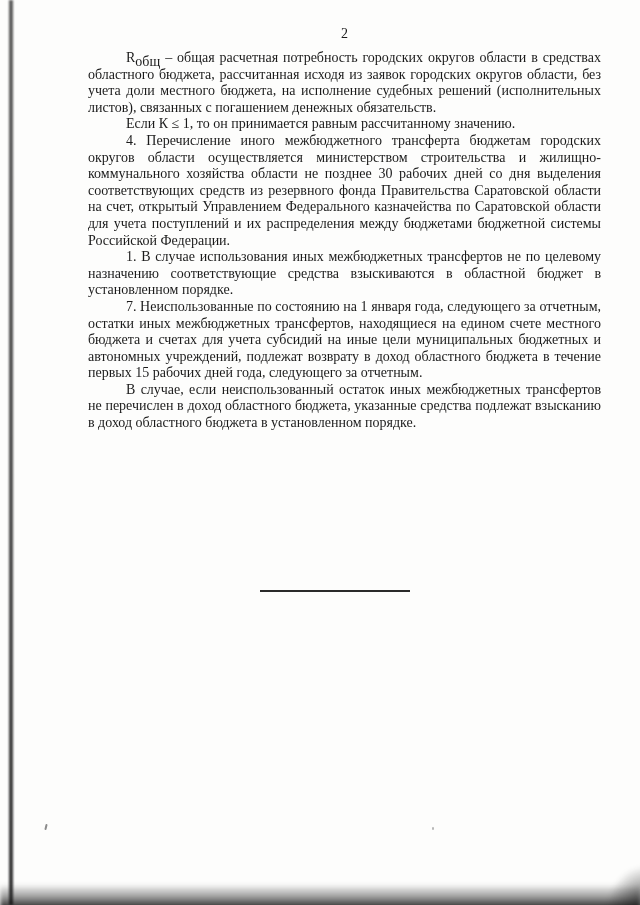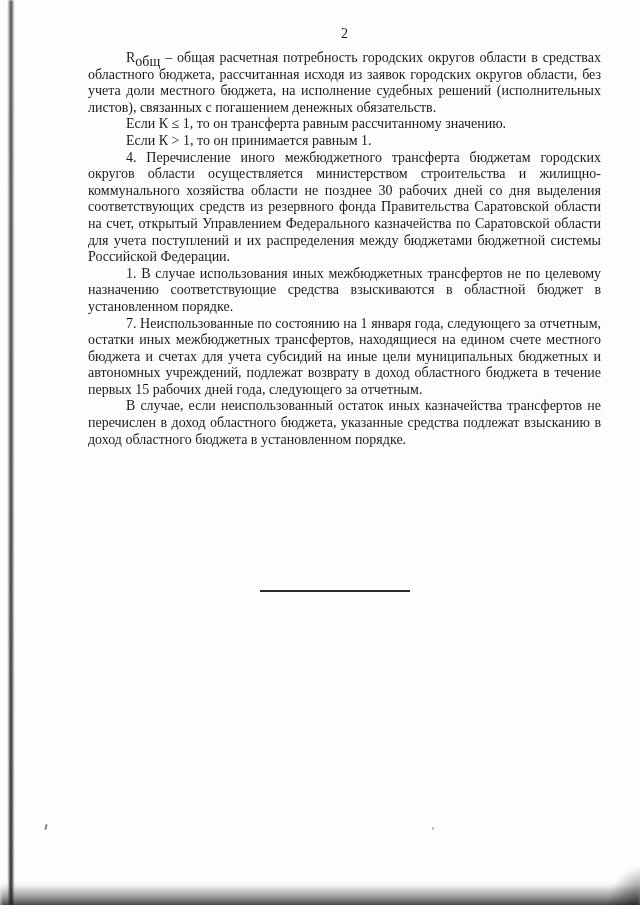--- a/index.html
+++ b/index.html
@@ -106,22 +106,21 @@
   <div class="scan-edge-left"></div>
   <div class="scan-edge-bottom"></div>
   <div class="scan-corner-right"></div>
   <div class="scan-speck-1"></div>
   <div class="scan-speck-2"></div>
 
   <div class="page-number">2</div>
 
   <div class="content" id="paragraphs">
       <p class="para"><span>R</span><sub>общ</sub><span> – общая расчетная потребность городских округов области в средствах областного бюджета, рассчитанная исходя из заявок городских округов области, без учета доли местного бюджета, на исполнение судебных решений (исполнительных листов), связанных с погашением денежных обязательств.</span></p>
-      <p class="para"><span>Если К ≤ 1, то он трансферта равным рассчитанному значению.</span></p>
-      <p class="para"><span>Если К &gt; 1, то он принимается равным 1.</span></p>
+      <p class="para"><span>Если К ≤ 1, то он принимается равным рассчитанному значению.</span></p>
       <p class="para"><span>4. Перечисление иного межбюджетного трансферта бюджетам городских округов области осуществляется министерством строительства и жилищно-коммунального хозяйства области не позднее 30 рабочих дней со дня выделения соответствующих средств из резервного фонда Правительства Саратовской области на счет, открытый Управлением Федерального казначейства по Саратовской области для учета поступлений и их распределения между бюджетами бюджетной системы Российской Федерации.</span></p>
       <p class="para"><span>1. В случае использования иных межбюджетных трансфертов не по целевому назначению соответствующие средства взыскиваются в областной бюджет в установленном порядке.</span></p>
       <p class="para"><span>7. Неиспользованные по состоянию на 1 января года, следующего за отчетным, остатки иных межбюджетных трансфертов, находящиеся на едином счете местного бюджета и счетах для учета субсидий на иные цели муниципальных бюджетных и автономных учреждений, подлежат возврату в доход областного бюджета в течение первых 15 рабочих дней года, следующего за отчетным.</span></p>
-      <p class="para"><span>В случае, если неиспользованный остаток иных казначейства трансфертов не перечислен в доход областного бюджета, указанные средства подлежат взысканию в доход областного бюджета в установленном порядке.</span></p>
+      <p class="para"><span>В случае, если неиспользованный остаток иных межбюджетных трансфертов не перечислен в доход областного бюджета, указанные средства подлежат взысканию в доход областного бюджета в установленном порядке.</span></p>
     </div>
 
   <div class="separator"></div>
 </div>
 
 </body></html>

